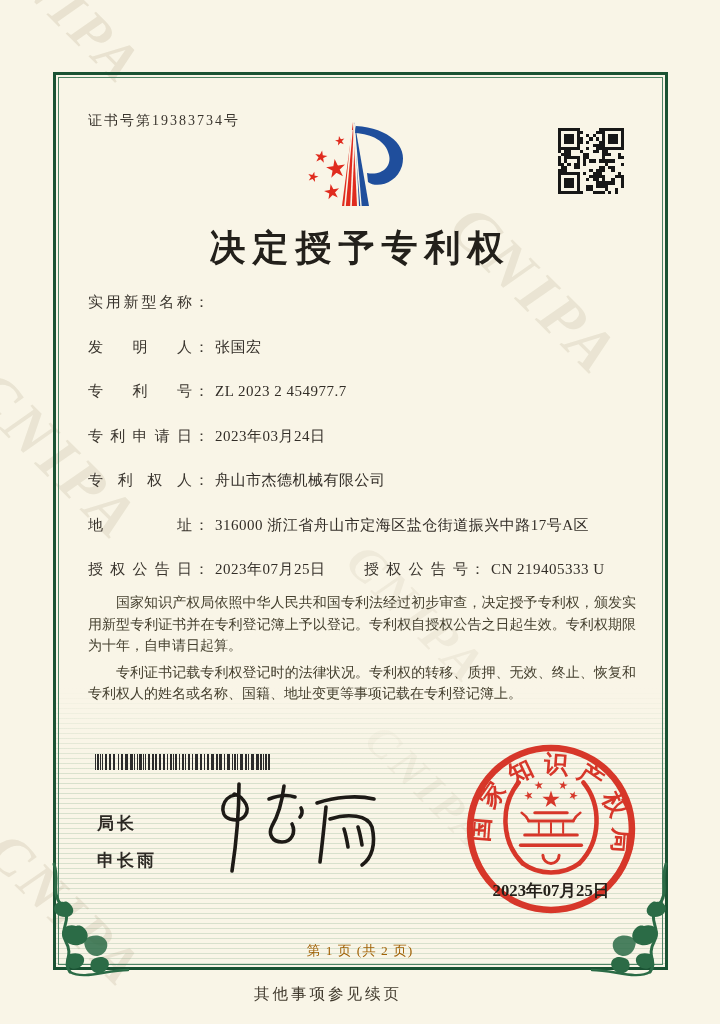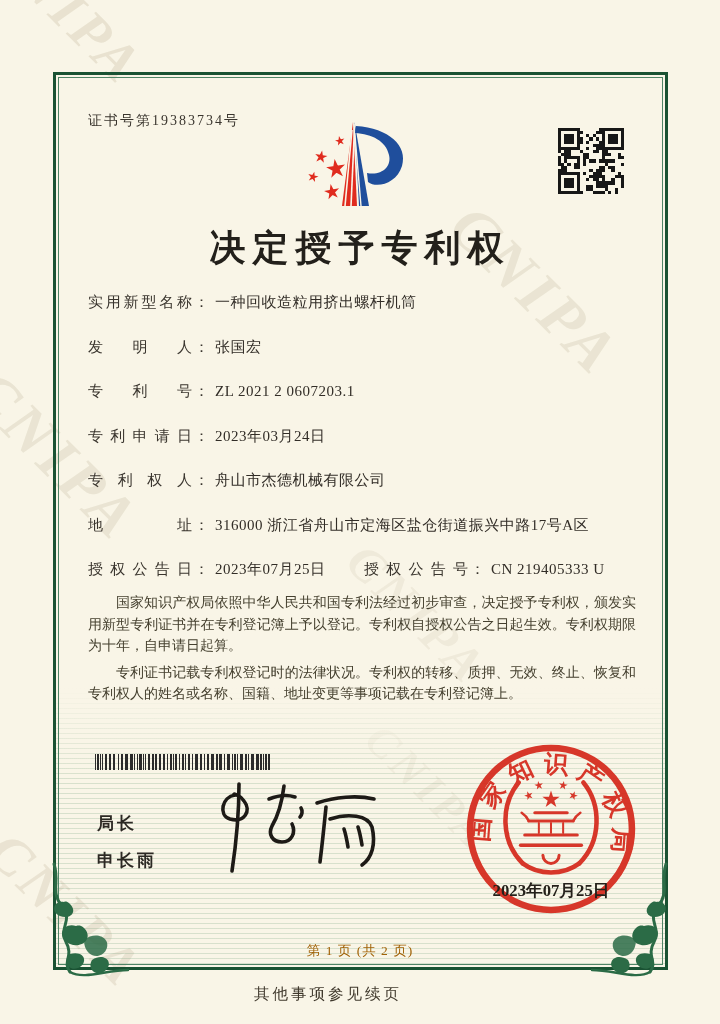--- a/index.html
+++ b/index.html
@@ -385,31 +385,30 @@
     <rect x="16" y="20" width="1" height="1" fill="#171717"></rect>
     <rect x="18" y="20" width="1" height="1" fill="#171717"></rect>
   </svg>
 
 <div class="abs title">决定授予专利权</div>
 
 <div class="abs fields" id="fieldsBox">
     <div class="frow"><span class="fpair">
         <span class="flabel">实用新型名称</span>
         <span class="fcolon">：</span>
-        <span class="fvalue">一种回收造粒用挤出螺杆机筒</span>
       </span></div>
     <div class="frow"><span class="fpair">
         <span class="flabel">发明人</span>
         <span class="fcolon">：</span>
         <span class="fvalue">张国宏</span>
       </span></div>
     <div class="frow"><span class="fpair">
         <span class="flabel">专利号</span>
         <span class="fcolon">：</span>
-        <span class="fvalue">ZL 2021 2 0607203.1</span>
+        <span class="fvalue">ZL 2023 2 454977.7</span>
       </span></div>
     <div class="frow"><span class="fpair">
         <span class="flabel">专利申请日</span>
         <span class="fcolon">：</span>
         <span class="fvalue">2023年03月24日</span>
       </span></div>
     <div class="frow"><span class="fpair">
         <span class="flabel">专利权人</span>
         <span class="fcolon">：</span>
         <span class="fvalue">舟山市杰德机械有限公司</span>

